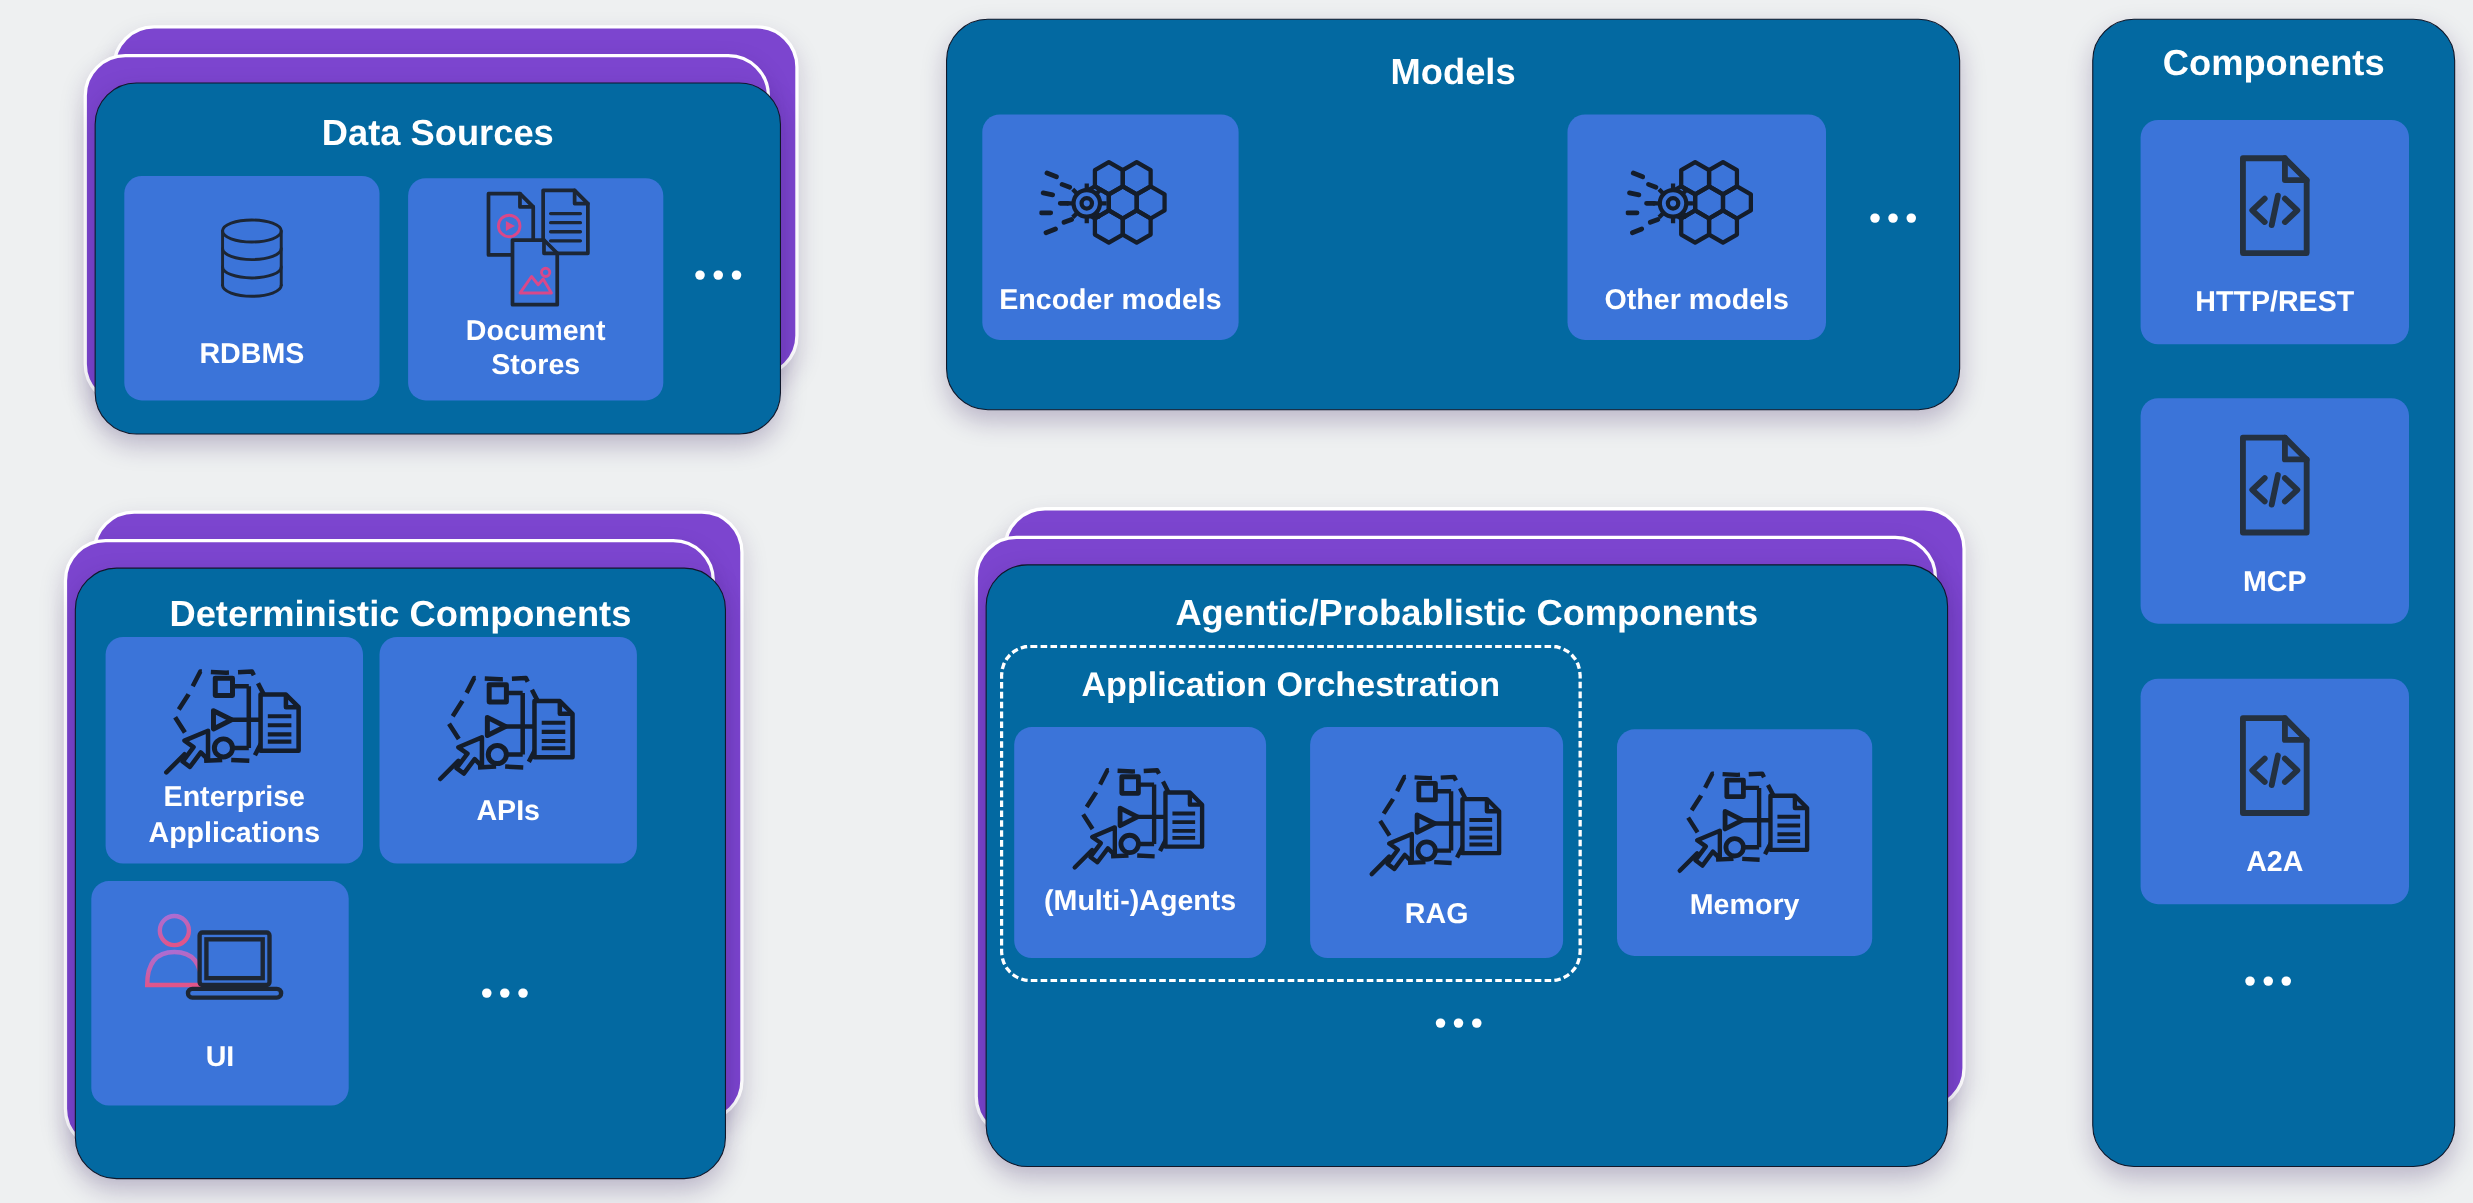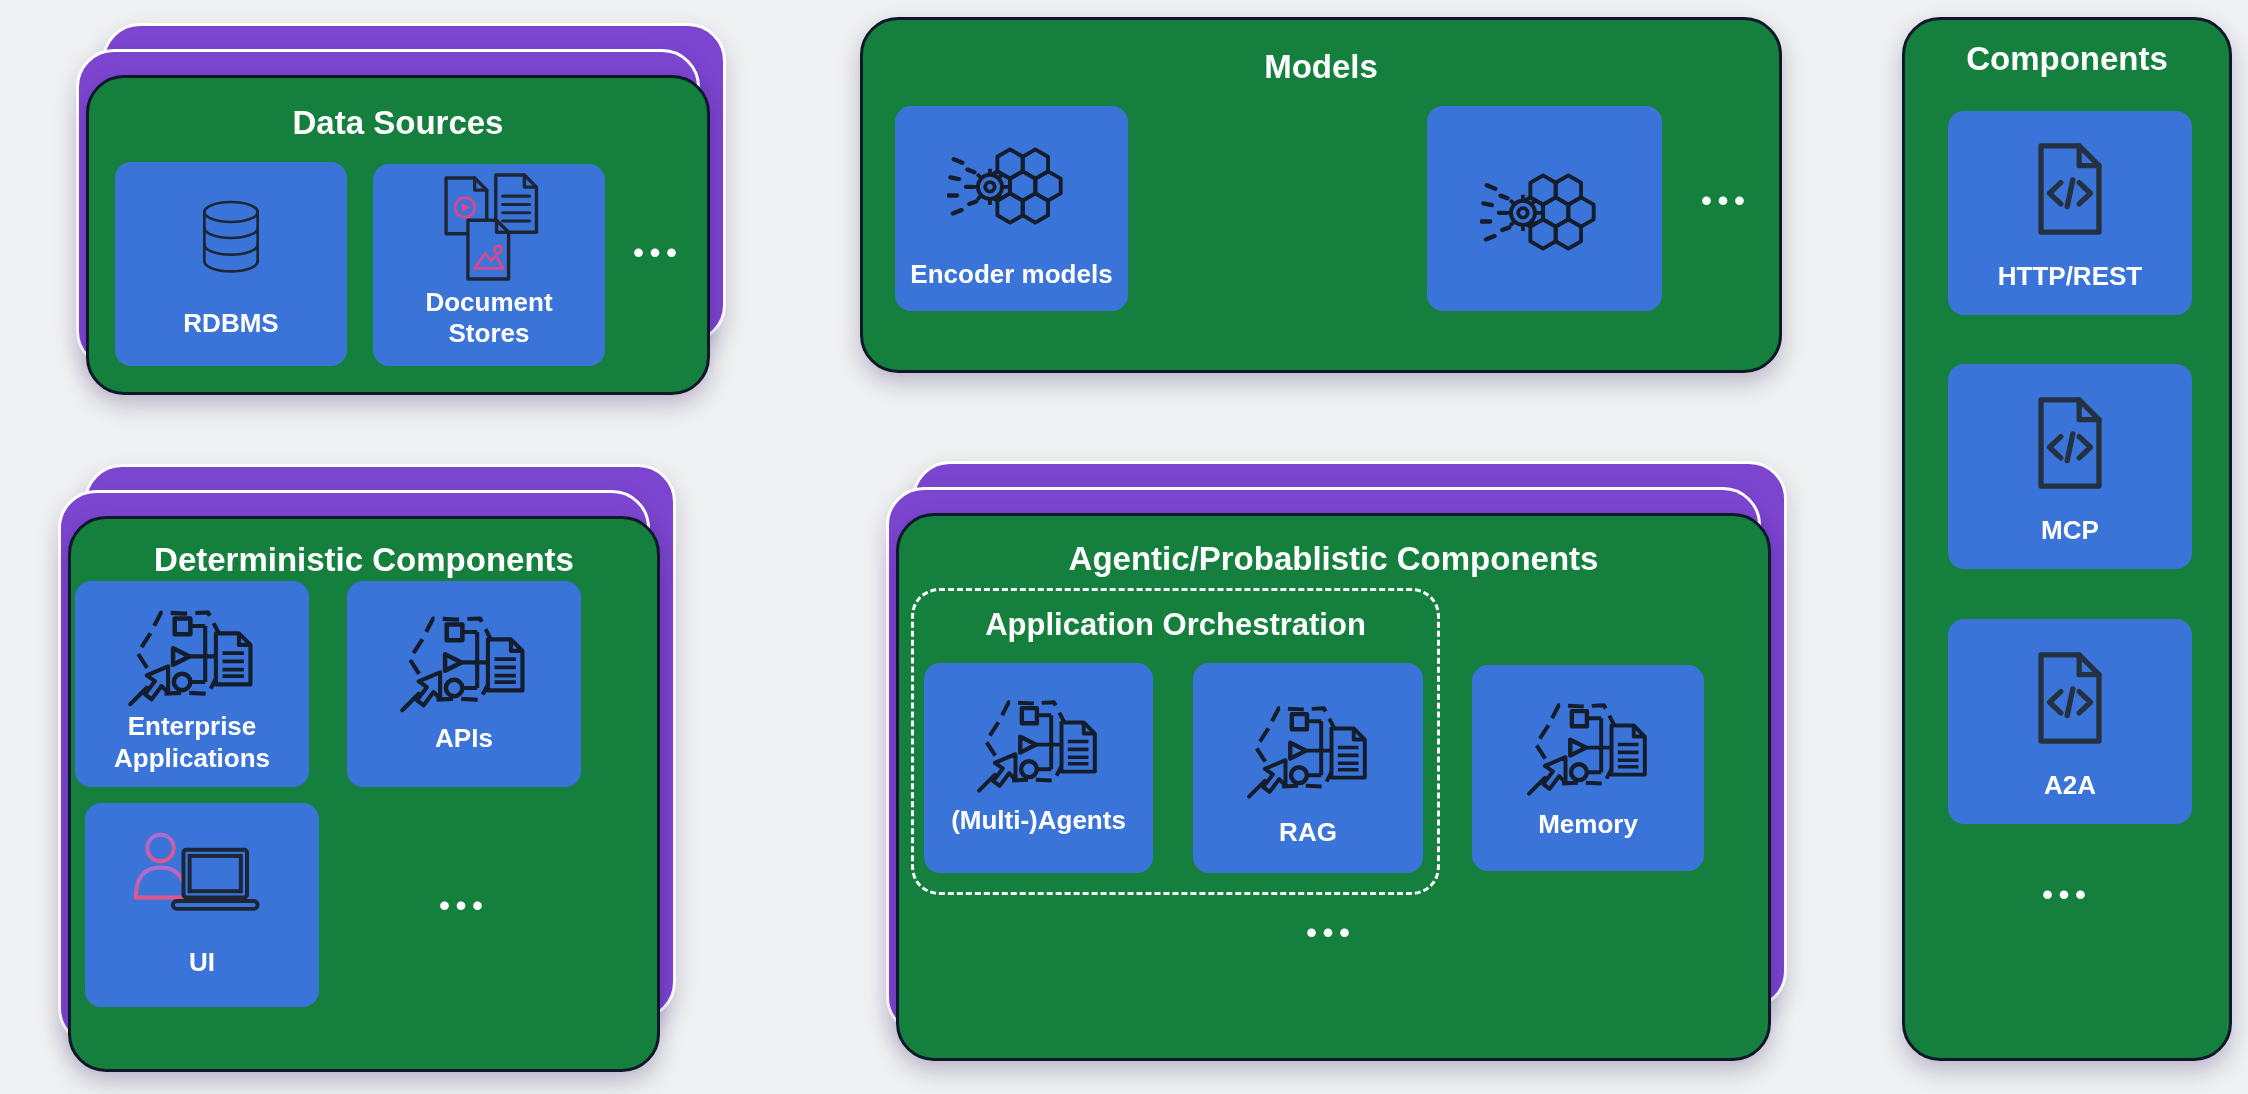--- a/index.html
+++ b/index.html
@@ -1,18 +1,18 @@
 <!DOCTYPE html>
 <html><head>
 <meta charset="utf-8">
 <style>
   html,body{margin:0;padding:0;background:#eef0f1;}
   body{width:2248px;height:1094px;overflow:hidden;font-family:"Liberation Sans","DejaVu Sans",sans-serif;}
   .canvas{position:relative;width:2248px;height:1094px;background:#eef0f1;}
-  .group{position:absolute;background:#15803d;border:3px solid #0f172a;border-radius:38px;box-sizing:border-box;box-shadow:0 10px 22px rgba(44,18,88,.25);}
+  .group{position:absolute;background:#0369a1;border:1px solid #0f172a;border-radius:38px;box-sizing:border-box;box-shadow:0 10px 22px rgba(44,18,88,.25);}
   .stack{position:absolute;}
   .stack .layer{position:absolute;inset:0;background:#7c45cf;border:3px solid #fff;border-radius:38px;box-sizing:border-box;box-shadow:0 10px 22px rgba(44,18,88,.18);}
   .layer.l1{transform:translate(26px,-26px);z-index:2;}
   .layer.l2{transform:translate(52px,-52px);z-index:1;}
   .stack .front{left:0;top:0;width:100%;height:100%;z-index:3;margin-left:36px;}
   .gtitle{position:absolute;left:0;right:0;text-align:center;color:#fff;font-weight:bold;font-size:33px;}
   .tile{position:absolute;background:#3b74d9;border-radius:16px;display:flex;flex-direction:column;align-items:center;box-sizing:border-box;}
   .tile .ico{flex:1;display:flex;align-items:center;justify-content:center;width:100%;padding-top:6px;}
   .tile .lbl{color:#fff;font-weight:bold;font-size:26px;line-height:1.22;text-align:center;padding:0 12px 26px;}
   .more{position:absolute;width:90px;text-align:center;color:#fff;font-size:30px;letter-spacing:6px;font-weight:bold;line-height:30px;white-space:nowrap;}
@@ -148,20 +148,21 @@
           </svg>
       </div>
       <div class="lbl" style="padding-bottom:20px">Encoder models</div>
     </div>
     <div class="tile" style="left:564px;top:86px;width:235px;height:205px">
       <div class="ico">
         <svg class="icn" width="135" height="112" viewBox="0 0 150 130">
             <use href="#i-model"></use>
           </svg>
       </div>
+      <div class="lbl" style="padding-bottom:20px">Other models</div>
     </div>
     <div class="more" style="left:818px;top:166px">•••</div>
   </div>
 
   <div class="group" style="left:1902px;top:17px;width:330px;height:1044px">
     <div class="gtitle" style="top:20px">Components</div>
     <div class="tile" style="left:43px;top:91px;width:244px;height:204px">
       <div class="ico">
         <svg class="icn" width="106" height="106" viewBox="0 0 150 150">
             <use href="#i-code"></use>
@@ -186,21 +187,21 @@
       <div class="lbl" style="padding-bottom:22px">A2A</div>
     </div>
     <div class="more" style="left:117px;top:860px">•••</div>
   </div>
 
   <div class="stack" style="left:32px;top:516px;width:592px;height:556px">
     <div class="layer l2"></div>
     <div class="layer l1"></div>
     <div class="group front">
       <div class="gtitle" style="top:22px">Deterministic Components</div>
-      <div class="tile" style="left:4px;top:62px;width:234px;height:206px">
+      <div class="tile" style="left:27px;top:62px;width:234px;height:206px">
         <div class="ico">
           <svg class="icn" width="140" height="124" viewBox="0 0 170 150">
               <use href="#i-flow"></use>
             </svg>
         </div>
         <div class="lbl" style="padding-bottom:14px">Enterprise Applications</div>
       </div>
       <div class="tile" style="left:276px;top:62px;width:234px;height:206px">
         <div class="ico">
           <svg class="icn" width="140" height="124" viewBox="0 0 170 150">

